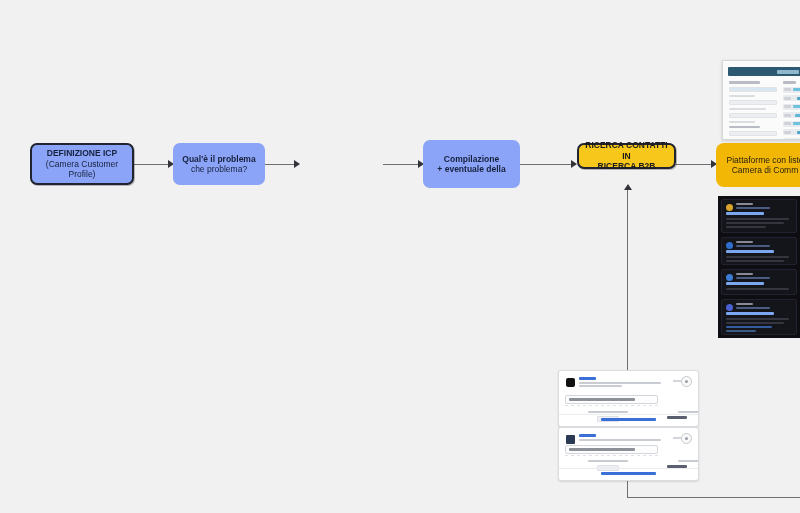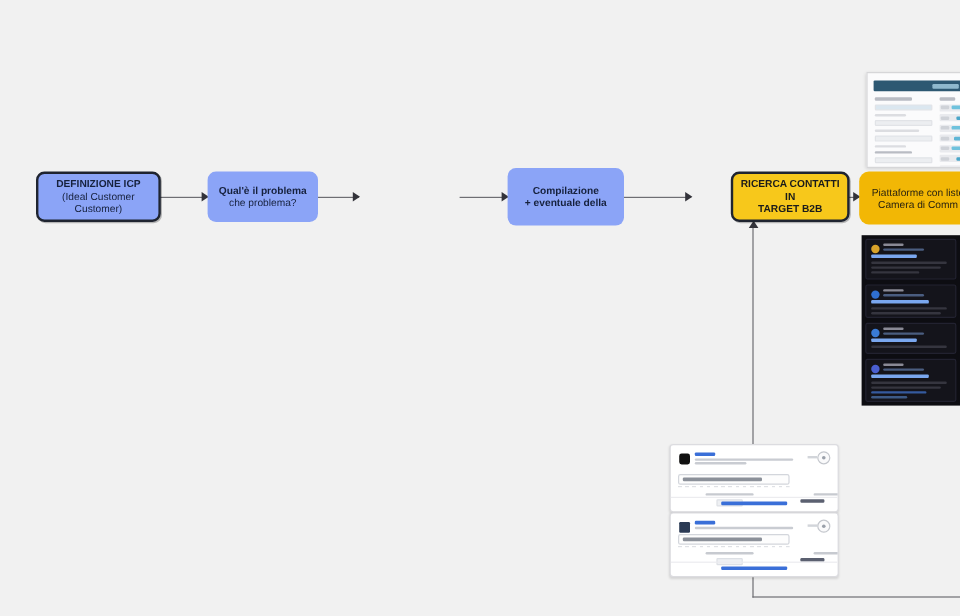--- a/index.html
+++ b/index.html
@@ -233,43 +233,43 @@
 
   <div class="conn v" style="left:627px;top:190px;height:182px;"></div>
   <div class="arrowhead up" style="left:624px;top:184px;"></div>
 
   <div class="conn v" style="left:627px;top:480px;height:18px;"></div>
   <div class="conn h" style="left:627px;top:497px;width:173px;"></div>
 
   <div class="node blue bordered" style="left:30px;top:143px;width:104px;height:42px;">
     <span class="lines">
       <span class="l1">DEFINIZIONE ICP</span>
-      <span class="l2">(Ideal Customer Customer)</span>
+      <span class="l2">(Camera Customer Profile)</span>
     </span>
   </div>
 
   <div class="node blue" style="left:173px;top:143px;width:92px;height:42px;">
     <span class="lines">
       <span class="l1">Qual'è il problema</span>
       <span class="l2">che problema?</span>
     </span>
   </div>
 
 
   <div class="node blue" style="left:423px;top:140px;width:97px;height:48px;">
     <span class="lines">
       <span class="l1">Compilazione</span>
       <span class="l3">+ eventuale della</span>
     </span>
   </div>
 
-  <div class="node yellow" style="left:609px;top:143px;width:99px;height:42px;">
+  <div class="node yellow" style="left:577px;top:143px;width:99px;height:26px;">
     <span class="lines">
       <span class="l1">RICERCA CONTATTI IN</span>
-      <span class="l2">TARGET B2B</span>
+      <span class="l2">RICERCA B2B</span>
     </span>
   </div>
 
   <div class="node amber" style="left:716px;top:143px;width:98px;height:44px;">
     <span class="lines">
       <span class="l1">Piattaforme con liste</span>
       <span class="l2">Camera di Comm</span>
     </span>
   </div>
 

